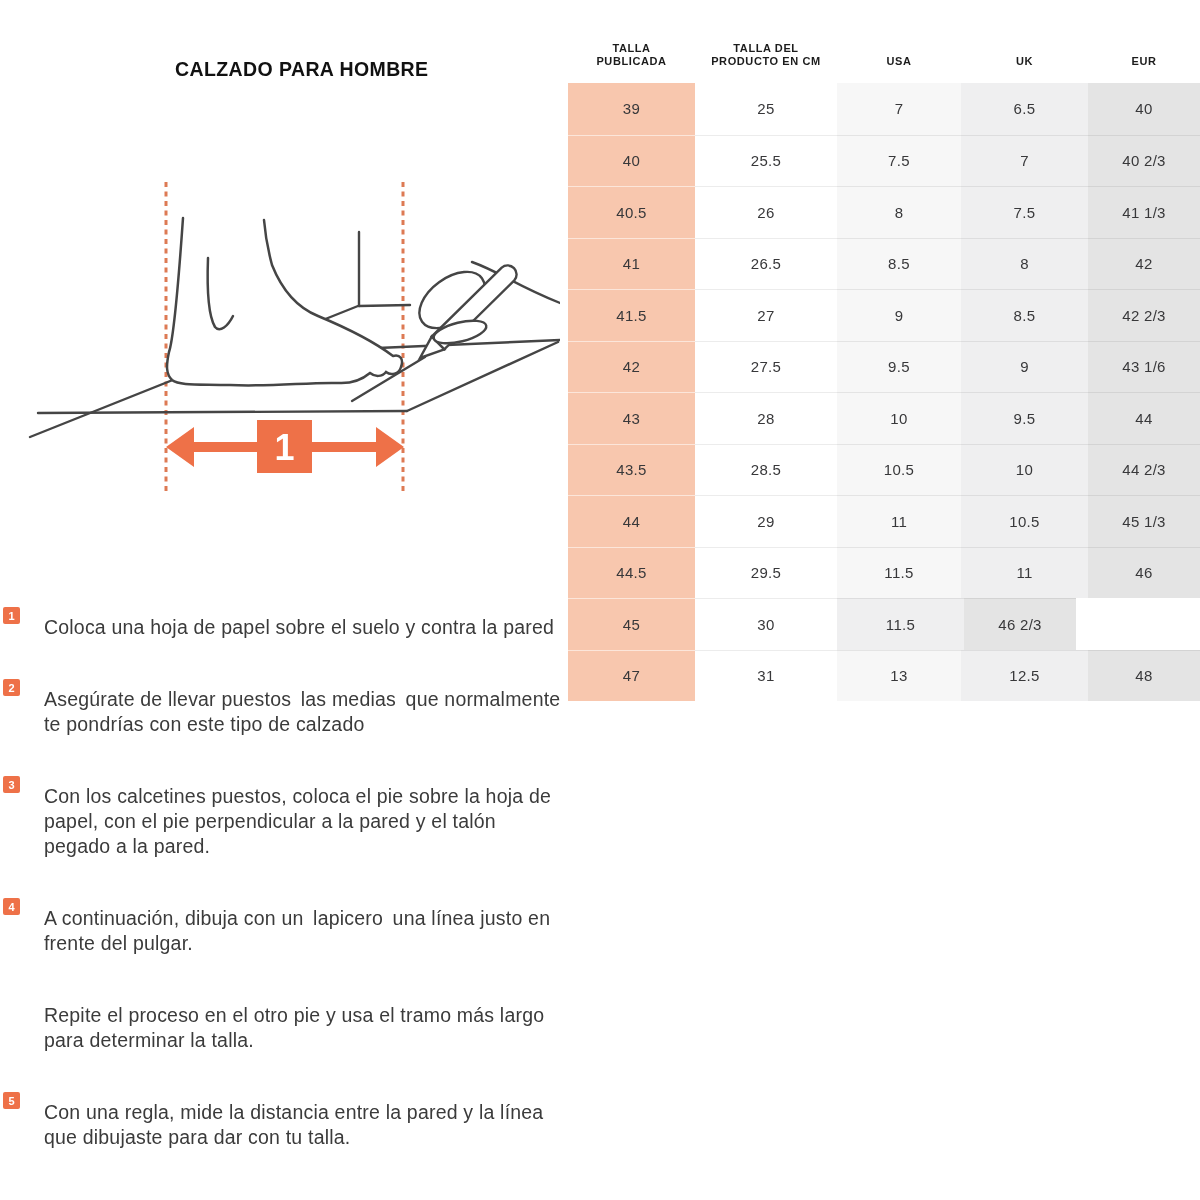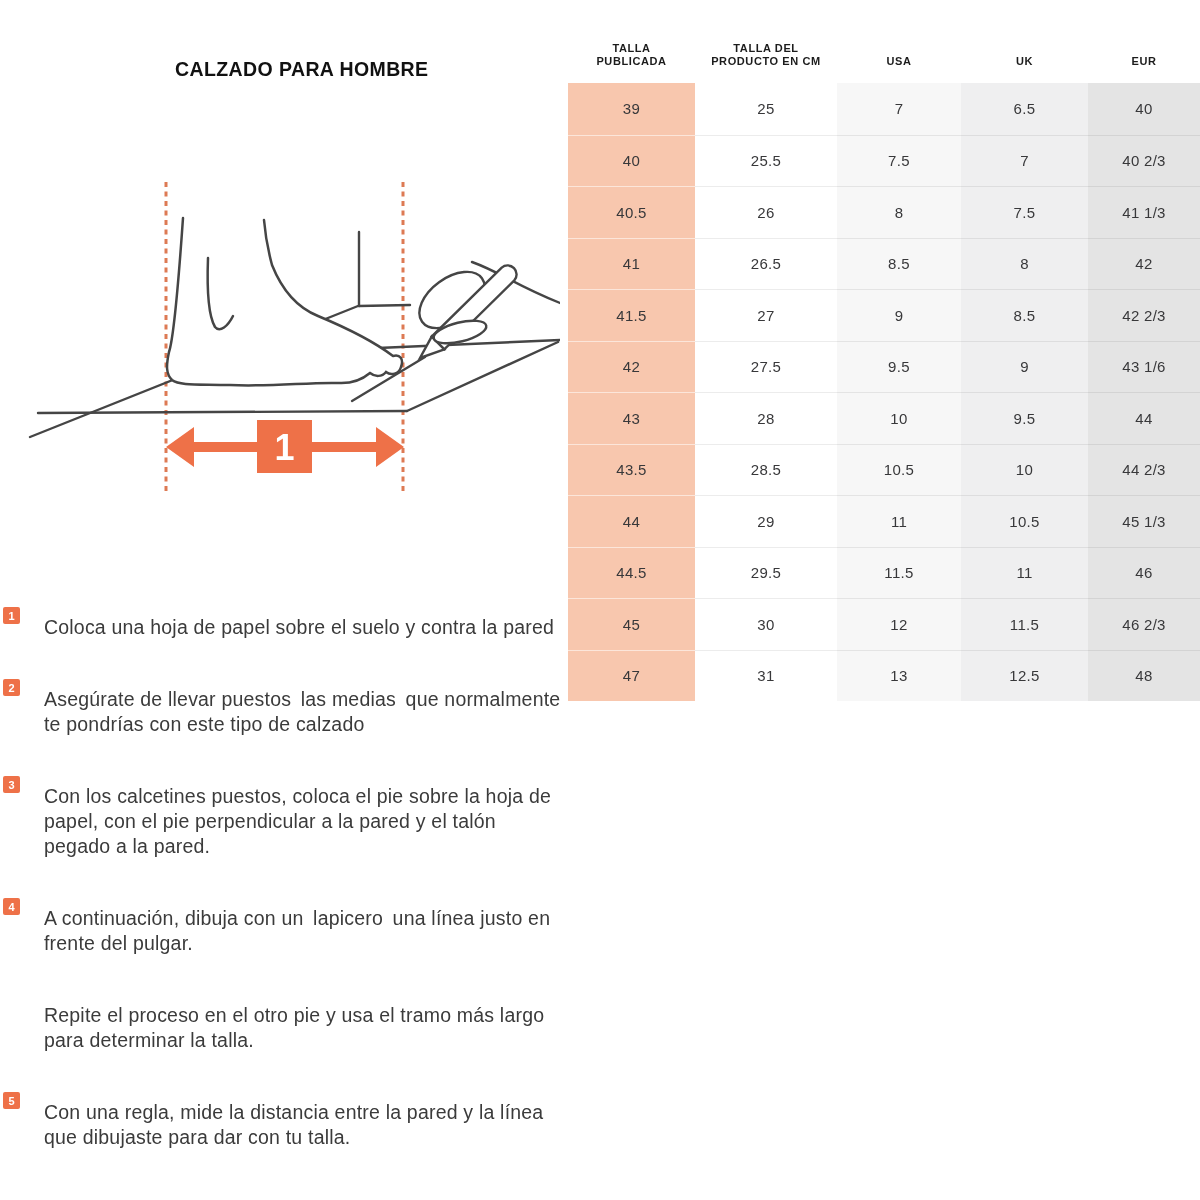--- a/index.html
+++ b/index.html
@@ -203,21 +203,20 @@
         <div class="trow">
           <div class="cell c0">44.5</div>
           <div class="cell c1">29.5</div>
           <div class="cell c2">11.5</div>
           <div class="cell c3">11</div>
           <div class="cell c4">46</div>
         </div>
         <div class="trow">
           <div class="cell c0">45</div>
           <div class="cell c1">30</div>
-          <div class="cell c2">12</div>
           <div class="cell c3">11.5</div>
           <div class="cell c4">46 2/3</div>
         </div>
         <div class="trow">
           <div class="cell c0">47</div>
           <div class="cell c1">31</div>
           <div class="cell c2">13</div>
           <div class="cell c3">12.5</div>
           <div class="cell c4">48</div>
         </div>

